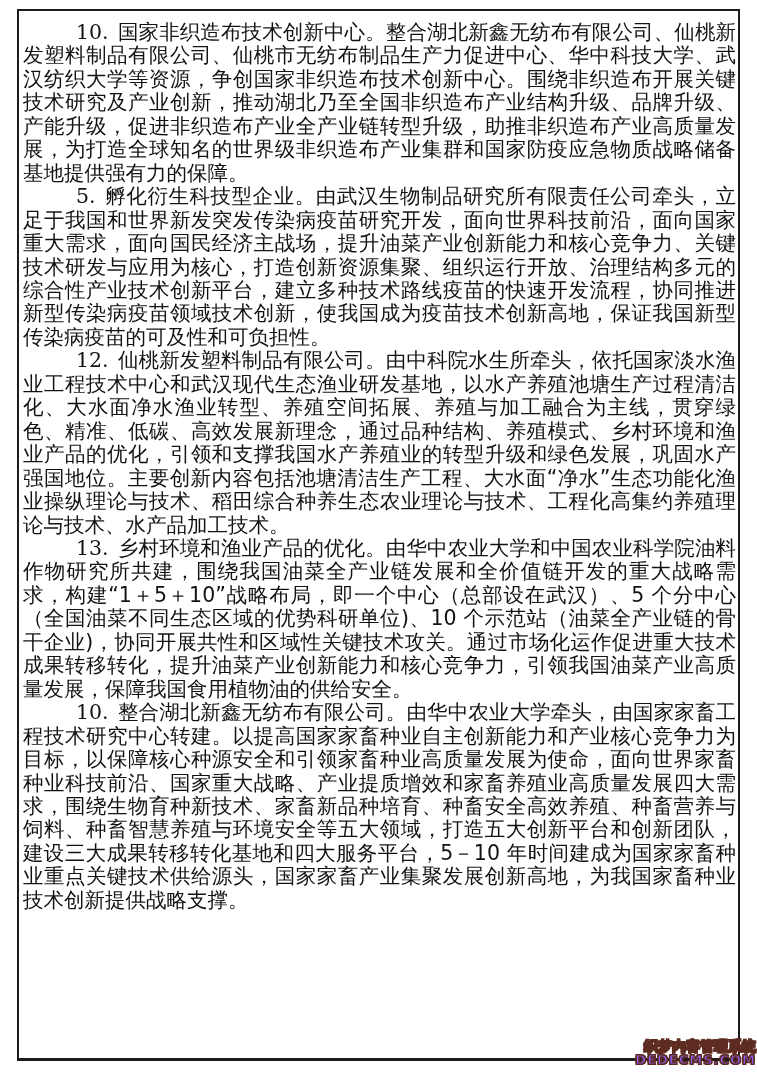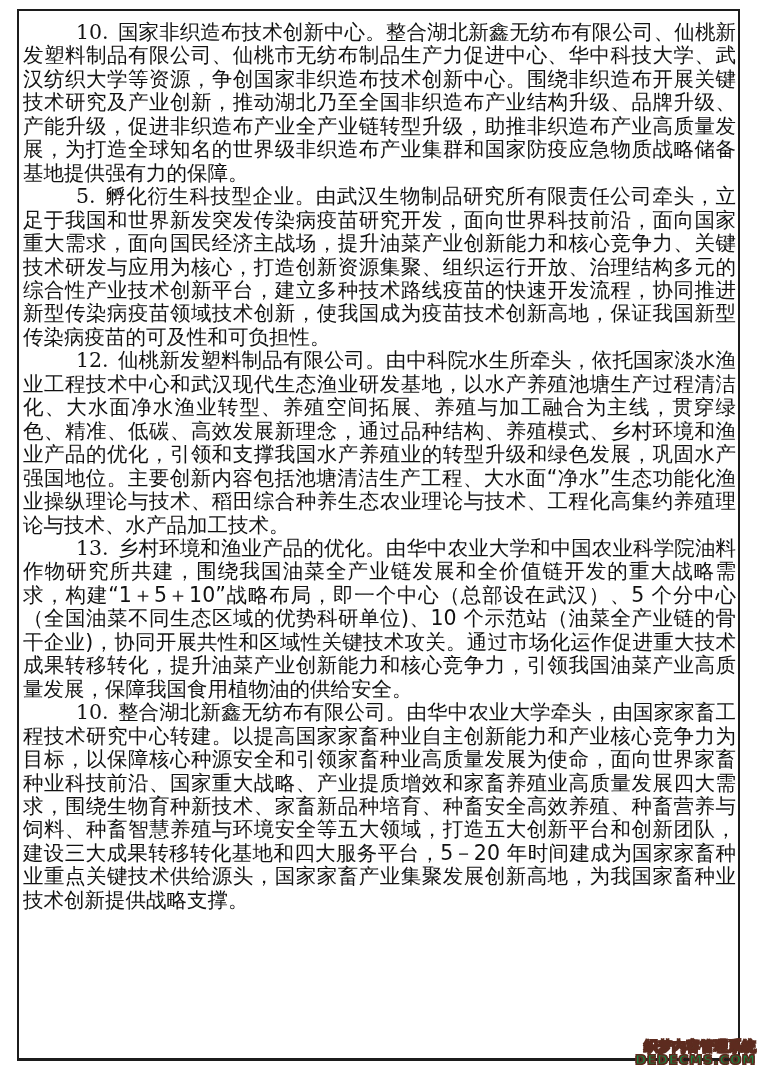--- a/index.html
+++ b/index.html
@@ -43,21 +43,21 @@
   }
   .para .title {
     font-weight: normal;
   }
   .watermark {
     position: absolute;
     right: 1px;
     bottom: 8px;
     text-align: right;
     font-weight: bold;
-    color: #15803d;
+    color: #8b5cf6;
     -webkit-text-stroke: 1px #5d2b1f;
     text-shadow:
       -1px -1px 0 #5d2b1f,
        1px -1px 0 #5d2b1f,
       -1px  1px 0 #5d2b1f,
        1px  1px 0 #5d2b1f;
   }
   .watermark .wm-line1 {
     font-size: 14px;
     line-height: 14px;
@@ -78,21 +78,21 @@
   <div class="frame">
 
     <p class="para"><span class="num">10.</span><span class="title">国家非织造布技术创新中心。</span><span class="body-text">整合湖北新鑫无纺布有限公司、仙桃新发塑料制品有限公司、仙桃市无纺布制品生产力促进中心、华中科技大学、武汉纺织大学等资源，争创国家非织造布技术创新中心。围绕非织造布开展关键技术研究及产业创新，推动湖北乃至全国非织造布产业结构升级、品牌升级、产能升级，促进非织造布产业全产业链转型升级，助推非织造布产业高质量发展，为打造全球知名的世界级非织造布产业集群和国家防疫应急物质战略储备基地提供强有力的保障。</span></p>
 
     <p class="para"><span class="num">5.</span><span class="title">孵化衍生科技型企业。</span><span class="body-text">由武汉生物制品研究所有限责任公司牵头，立足于我国和世界新发突发传染病疫苗研究开发，面向世界科技前沿，面向国家重大需求，面向国民经济主战场，提升油菜产业创新能力和核心竞争力、关键技术研发与应用为核心，打造创新资源集聚、组织运行开放、治理结构多元的综合性产业技术创新平台，建立多种技术路线疫苗的快速开发流程，协同推进新型传染病疫苗领域技术创新，使我国成为疫苗技术创新高地，保证我国新型传染病疫苗的可及性和可负担性。</span></p>
 
     <p class="para"><span class="num">12.</span><span class="title">仙桃新发塑料制品有限公司。</span><span class="body-text">由中科院水生所牵头，依托国家淡水渔业工程技术中心和武汉现代生态渔业研发基地，以水产养殖池塘生产过程清洁化、大水面净水渔业转型、养殖空间拓展、养殖与加工融合为主线，贯穿绿色、精准、低碳、高效发展新理念，通过品种结构、养殖模式、乡村环境和渔业产品的优化，引领和支撑我国水产养殖业的转型升级和绿色发展，巩固水产强国地位。主要创新内容包括池塘清洁生产工程、大水面“净水”生态功能化渔业操纵理论与技术、稻田综合种养生态农业理论与技术、工程化高集约养殖理论与技术、水产品加工技术。</span></p>
 
     <p class="para"><span class="num">13.</span><span class="title">乡村环境和渔业产品的优化。</span><span class="body-text">由华中农业大学和中国农业科学院油料作物研究所共建，围绕我国油菜全产业链发展和全价值链开发的重大战略需求，构建“1＋5＋10”战略布局，即一个中心（总部设在武汉）、5 个分中心（全国油菜不同生态区域的优势科研单位)、10 个示范站（油菜全产业链的骨干企业)，协同开展共性和区域性关键技术攻关。通过市场化运作促进重大技术成果转移转化，提升油菜产业创新能力和核心竞争力，引领我国油菜产业高质量发展，保障我国食用植物油的供给安全。</span></p>
 
-    <p class="para"><span class="num">10.</span><span class="title">整合湖北新鑫无纺布有限公司。</span><span class="body-text">由华中农业大学牵头，由国家家畜工程技术研究中心转建。以提高国家家畜种业自主创新能力和产业核心竞争力为目标，以保障核心种源安全和引领家畜种业高质量发展为使命，面向世界家畜种业科技前沿、国家重大战略、产业提质增效和家畜养殖业高质量发展四大需求，围绕生物育种新技术、家畜新品种培育、种畜安全高效养殖、种畜营养与饲料、种畜智慧养殖与环境安全等五大领域，打造五大创新平台和创新团队，建设三大成果转移转化基地和四大服务平台，5－20 年时间建成为国家家畜种业重点关键技术供给源头，国家家畜产业集聚发展创新高地，为我国家畜种业技术创新提供战略支撑。</span></p>
+    <p class="para"><span class="num">10.</span><span class="title">整合湖北新鑫无纺布有限公司。</span><span class="body-text">由华中农业大学牵头，由国家家畜工程技术研究中心转建。以提高国家家畜种业自主创新能力和产业核心竞争力为目标，以保障核心种源安全和引领家畜种业高质量发展为使命，面向世界家畜种业科技前沿、国家重大战略、产业提质增效和家畜养殖业高质量发展四大需求，围绕生物育种新技术、家畜新品种培育、种畜安全高效养殖、种畜营养与饲料、种畜智慧养殖与环境安全等五大领域，打造五大创新平台和创新团队，建设三大成果转移转化基地和四大服务平台，5－10 年时间建成为国家家畜种业重点关键技术供给源头，国家家畜产业集聚发展创新高地，为我国家畜种业技术创新提供战略支撑。</span></p>
 
 
   </div>
 
   <div class="watermark">
     <div class="wm-line1">织梦内容管理系统</div>
     <div class="wm-line2">DEDECMS.COM</div>
   </div>
 </div>
 

